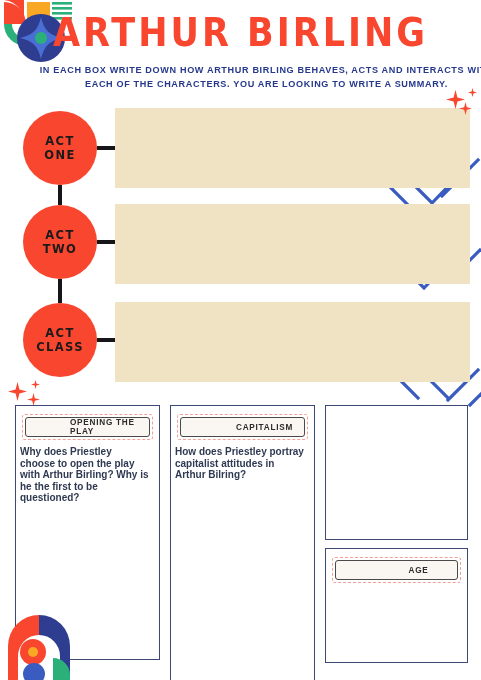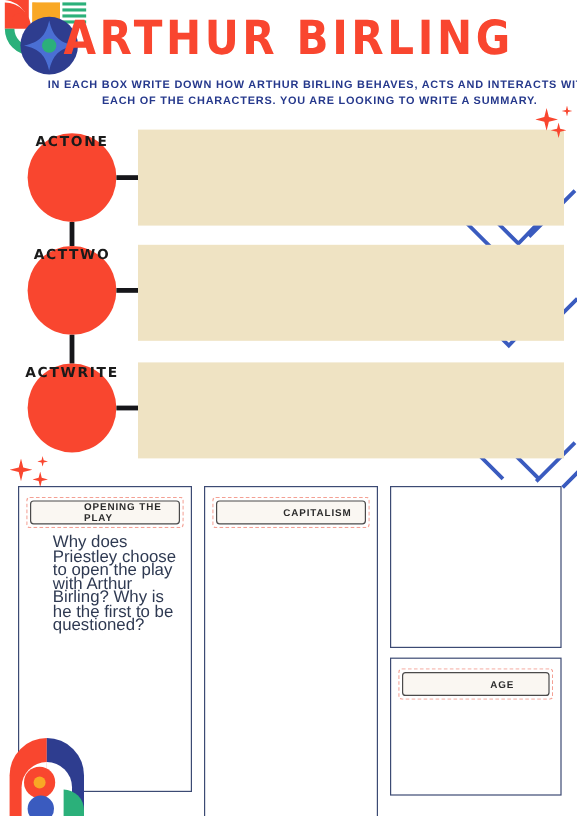--- a/index.html
+++ b/index.html
@@ -53,21 +53,22 @@
 
   
   .act-circle {
     position: absolute;
     width: 74px;
     height: 74px;
     border-radius: 50%;
     background: #f9462f;
     color: #1a1a1a;
     display: flex;
-    align-items: flex-start;
+    flex-direction: column;
+    align-items: center;
     justify-content: center;
     font-family: "DejaVu Sans", sans-serif;
     font-size: 11.5px;
     font-weight: bold;
     letter-spacing: 1.4px;
     line-height: 14px;
     text-align: center;
   }
   .act-1 { left: 23px; top: 111px; }
   .act-2 { left: 23px; top: 205px; }
@@ -149,23 +150,23 @@
     display: flex;
     align-items: center;
     justify-content: center;
     font-size: 8.2px;
     font-weight: bold;
     letter-spacing: 0.75px;
     color: #2b2b2b;
     padding-left: 44px;
   }
   .q-text {
-    margin: 9px 10px 0 28px;
-    font-size: 14px;
-    font-weight: normal;
+    margin: 9px 10px 0 4px;
+    font-size: 10px;
+    font-weight: bold;
     line-height: 11.5px;
     color: #2f3a52;
   }
 </style>
 </head>
 <body>
 
 <svg class="logo-tl" viewBox="0 0 72 64">
   <path d="M0 0 H24 V22 A22 22 0 0 0 0 0 Z" fill="#f9462f" transform="translate(0,0)"></path>
   <path d="M4 2 A22 22 0 0 1 26 24 H4 Z" fill="#f9462f"></path>
@@ -209,21 +210,21 @@
   <span>ONE</span>
 </div>
 <div class="chain-link link-1"></div>
 <div class="act-circle act-2">
   <span>ACT</span>
   <span>TWO</span>
 </div>
 <div class="chain-link link-2"></div>
 <div class="act-circle act-3">
   <span>ACT</span>
-  <span>WRITE</span>
+  <span>CLASS</span>
 </div>
 
 <div class="connector conn-1"></div>
 <div class="connector conn-2"></div>
 <div class="connector conn-3"></div>
 
 <div class="answer-box ans-1"></div>
 <div class="answer-box ans-2"></div>
 <div class="answer-box ans-3"></div>
 
@@ -241,20 +242,21 @@
     <div class="tag-label">OPENING THE PLAY</div>
   </div>
   <div class="q-text">Why does Priestley choose to open the play with Arthur Birling? Why is he the first to be questioned?</div>
 </div>
 
 <div class="q-box q-2">
   <div class="tag-wrap">
     <div class="tag-dash"></div>
     <div class="tag-label">CAPITALISM</div>
   </div>
+  <div class="q-text">How does Priestley portray capitalist attitudes in Arthur Bilring?</div>
 </div>
 
 <div class="q-box q-3">
 </div>
 
 <div class="q-box q-4">
   <div class="tag-wrap">
     <div class="tag-dash"></div>
     <div class="tag-label">AGE</div>
   </div>

